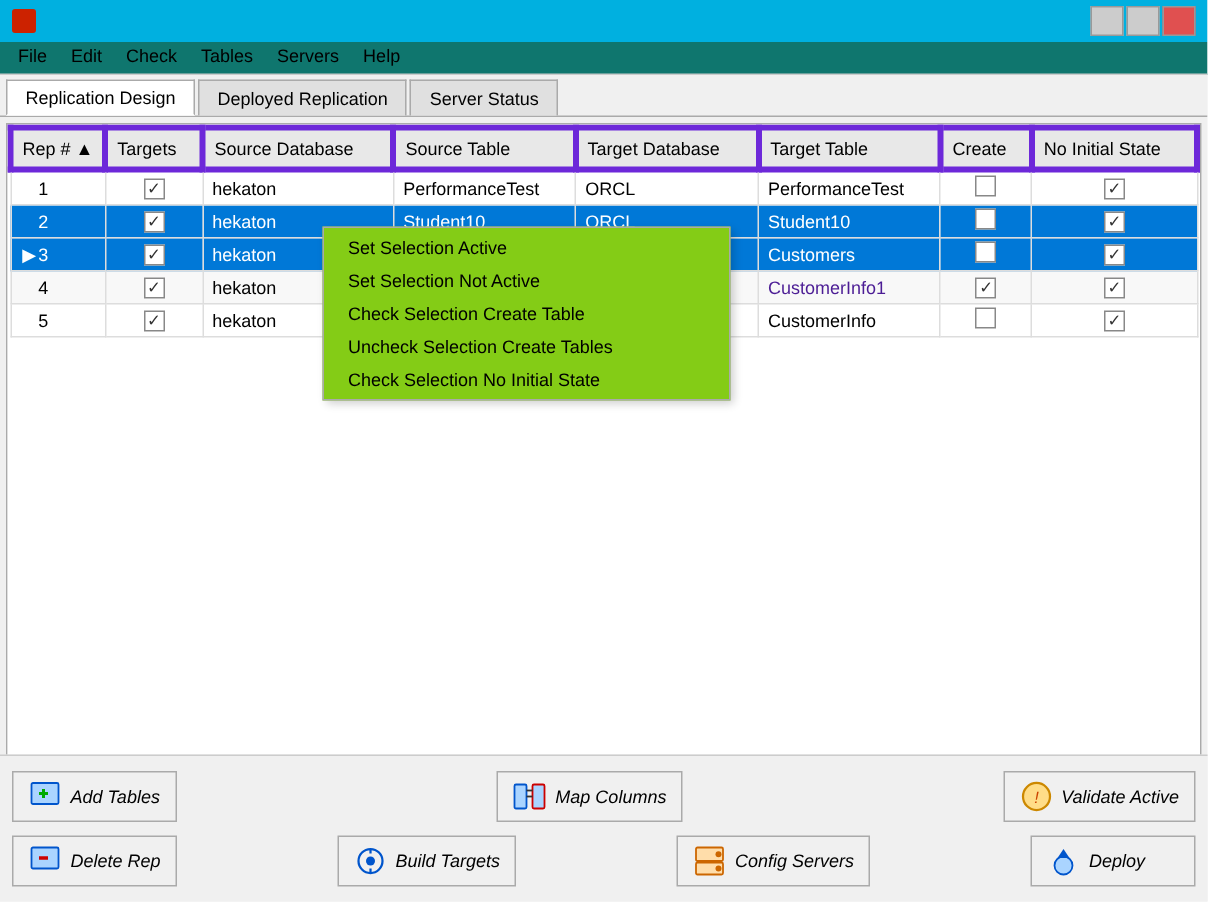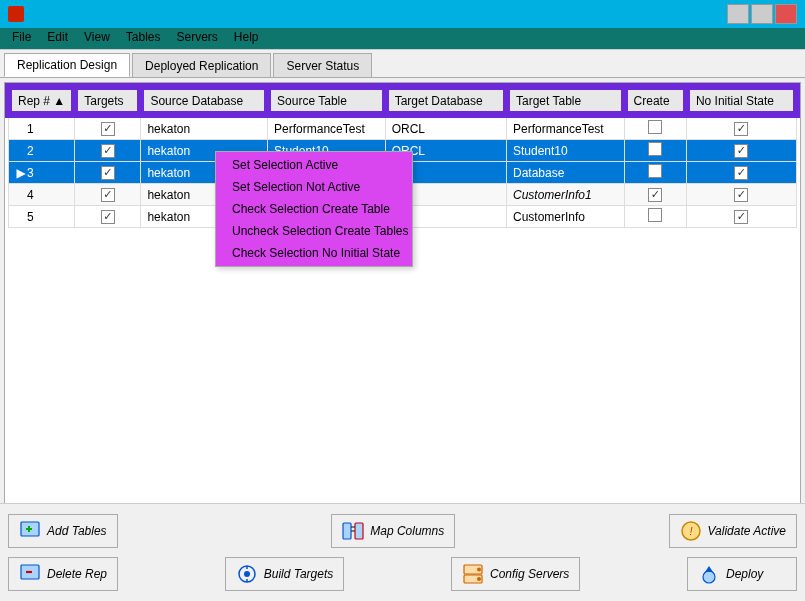--- a/index.html
+++ b/index.html
@@ -75,21 +75,21 @@
     }
 
     
     .rep-table {
       width: 100%;
       border-collapse: collapse;
       font-size: 12px;
     }
     .rep-table th {
       background: #e8e8e8;
-      border: 7px solid #6d28d9;
+      border: 4px solid #6d28d9;
       padding: 3px 6px;
       text-align: left;
       font-weight: normal;
       white-space: nowrap;
       height: 28px;
     }
     .rep-table th.sortable { cursor: pointer; }
     .rep-table td {
       border: 1px solid #ddd;
       padding: 2px 6px;
@@ -104,22 +104,22 @@
       display: inline-flex; align-items: center; justify-content: center;
       font-size: 11px;
     }
     .checkbox-vis.checked::after { content: '✓'; color: #333; }
 
     
     .context-menu {
       position: absolute;
       top: 68px;
       left: 210px;
-      width: 198px;
-      background: #d946ef;
+      width: 272px;
+      background: #84cc16;
       border: 1px solid #aaa;
       box-shadow: 2px 2px 6px rgba(0,0,0,0.2);
       z-index: 100;
       padding: 2px 0;
     }
     .context-menu-item {
       padding: 4px 16px;
       cursor: pointer;
       font-size: 12px;
       white-space: nowrap;
@@ -185,21 +185,21 @@
   <div class="title-bar-controls">
     <div class="title-btn"></div>
     <div class="title-btn"></div>
     <div class="title-btn close"></div>
   </div>
 </div>
 
 <div class="menu-bar">
   <span class="menu-item">File</span>
   <span class="menu-item">Edit</span>
-  <span class="menu-item">View</span>
+  <span class="menu-item">Check</span>
   <span class="menu-item">Tables</span>
   <span class="menu-item">Servers</span>
   <span class="menu-item">Help</span>
 </div>
 
 <div class="tab-bar">
   <div class="tabs">
     <div class="tab active">Replication Design</div>
     <div class="tab">Deployed Replication</div>
     <div class="tab">Server Status</div>
@@ -242,31 +242,31 @@
             <td>Student10</td>
             <td style="text-align: center;"><div class="checkbox-vis " style="margin:auto;"></div></td>
             <td style="text-align: center;"><div class="checkbox-vis checked" style="margin:auto;"></div></td>
           </tr>
           <tr class="row-selected">
             <td style="width: 50px;"><span style="display:inline-block;width:12px;text-align:center;">▶</span>3</td>
             <td style="text-align: center;"><div class="checkbox-vis checked" style="margin:auto;"></div></td>
             <td>hekaton</td>
             <td></td>
             <td></td>
-            <td>Database</td>
+            <td>Customers</td>
             <td style="text-align: center;"><div class="checkbox-vis " style="margin:auto;"></div></td>
             <td style="text-align: center;"><div class="checkbox-vis checked" style="margin:auto;"></div></td>
           </tr>
           <tr class="row-normal">
             <td style="width: 50px;"><span style="display:inline-block;width:12px;text-align:center;"></span>4</td>
             <td style="text-align: center;"><div class="checkbox-vis checked" style="margin:auto;"></div></td>
             <td>hekaton</td>
             <td></td>
             <td></td>
-            <td style="color: #000000; font-style: italic;">CustomerInfo1</td>
+            <td style="color: #4c1d95;">CustomerInfo1</td>
             <td style="text-align: center;"><div class="checkbox-vis checked" style="margin:auto;"></div></td>
             <td style="text-align: center;"><div class="checkbox-vis checked" style="margin:auto;"></div></td>
           </tr>
           <tr class="row-normal">
             <td style="width: 50px;"><span style="display:inline-block;width:12px;text-align:center;"></span>5</td>
             <td style="text-align: center;"><div class="checkbox-vis checked" style="margin:auto;"></div></td>
             <td>hekaton</td>
             <td></td>
             <td></td>
             <td>CustomerInfo</td>

